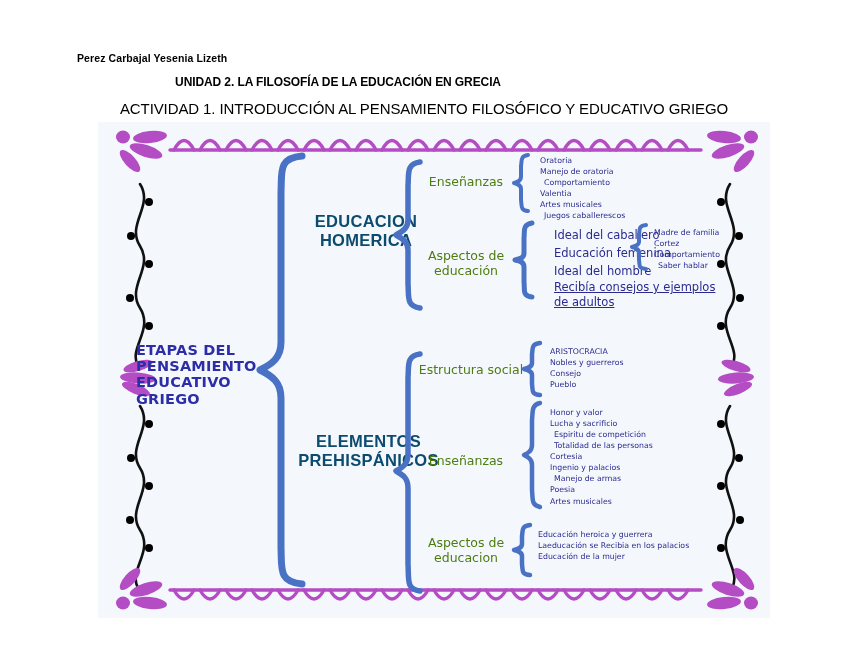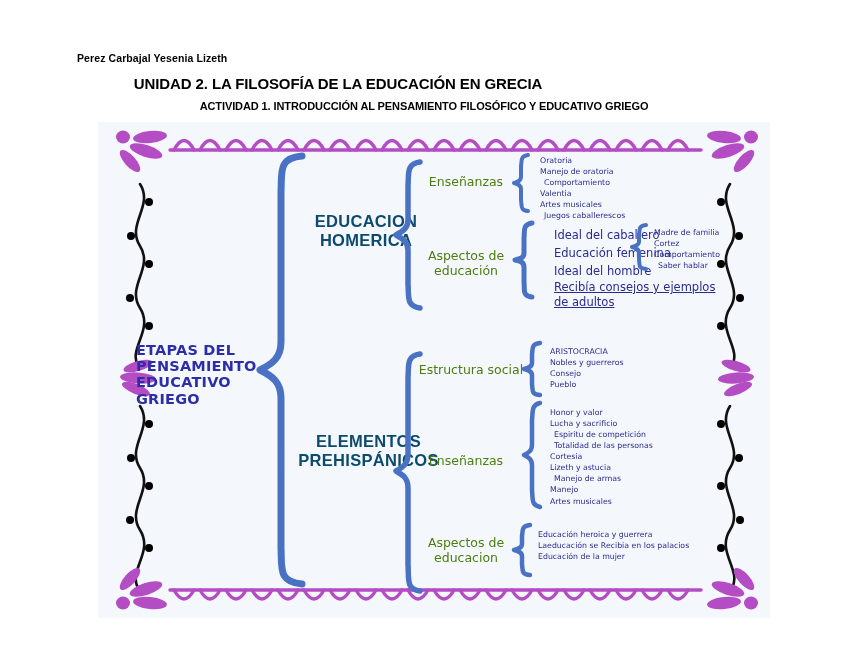--- a/index.html
+++ b/index.html
@@ -14,27 +14,27 @@
   
   .hdr{position:absolute;left:0;top:0;width:848px;}
   .student{
     position:absolute;left:77px;top:52px;
     font-size:10.5px;font-weight:bold;color:#000;
     letter-spacing:0.1px;white-space:nowrap;
   }
   .title1{
     position:absolute;left:0;top:75px;width:676px;
     text-align:center;
-    font-size:15px;font-weight:bold;color:#000;
+    font-size:12px;font-weight:bold;color:#000;
     letter-spacing:-0.1px;
   }
   .title2{
     position:absolute;left:0;top:100px;width:848px;
     text-align:center;
-    font-size:11px;font-weight:bold;color:#000;
+    font-size:15px;font-weight:normal;color:#000;
     letter-spacing:-0.1px;
   }
 
   
   .poster{
     position:absolute;left:98px;top:122px;
     width:672px;height:496px;
     background:#f4f8fd;
     overflow:hidden;
   }
@@ -344,23 +344,23 @@
     <path d="M20 3 C11 5 13 12 12 20 L12 45 C12 51 8 53 4 55
              C8 57 12 59 12 65 L12 90 C13 99 11 105 20 107" fill="none" stroke="#4a72c4" stroke-width="4.5" stroke-linecap="round" stroke-linejoin="round"></path>
   </svg>
   <div class="leaf-list ll-ens2">
     <ul>
       <li>Honor y valor</li>
       <li>Lucha y sacrificio</li>
       <li class="indent1">Espiritu de competición</li>
       <li class="indent1">Totalidad de las personas</li>
       <li>Cortesia</li>
-      <li>Lizeth y astucia</li>
+      <li>Ingenio y palacios</li>
       <li class="indent1">Manejo de armas</li>
-      <li>Manejo</li>
+      <li>Poesia</li>
       <li>Artes musicales</li>
     </ul>
   </div>
 
   <div class="node-label l-asp2">Aspectos de educacion</div>
   <svg class="brace" style="left:412px;top:400px;width:24px;height:56px;" viewBox="0 0 24 56">
     <path d="M20 3 C11 4 13 9 12 14 L12 22 C12 26 8 27 4 28
              C8 29 12 30 12 34 L12 42 C13 49 11 52 20 53" fill="none" stroke="#4a72c4" stroke-width="4.5" stroke-linecap="round" stroke-linejoin="round"></path>
   </svg>
   <div class="leaf-list ll-asp2">

